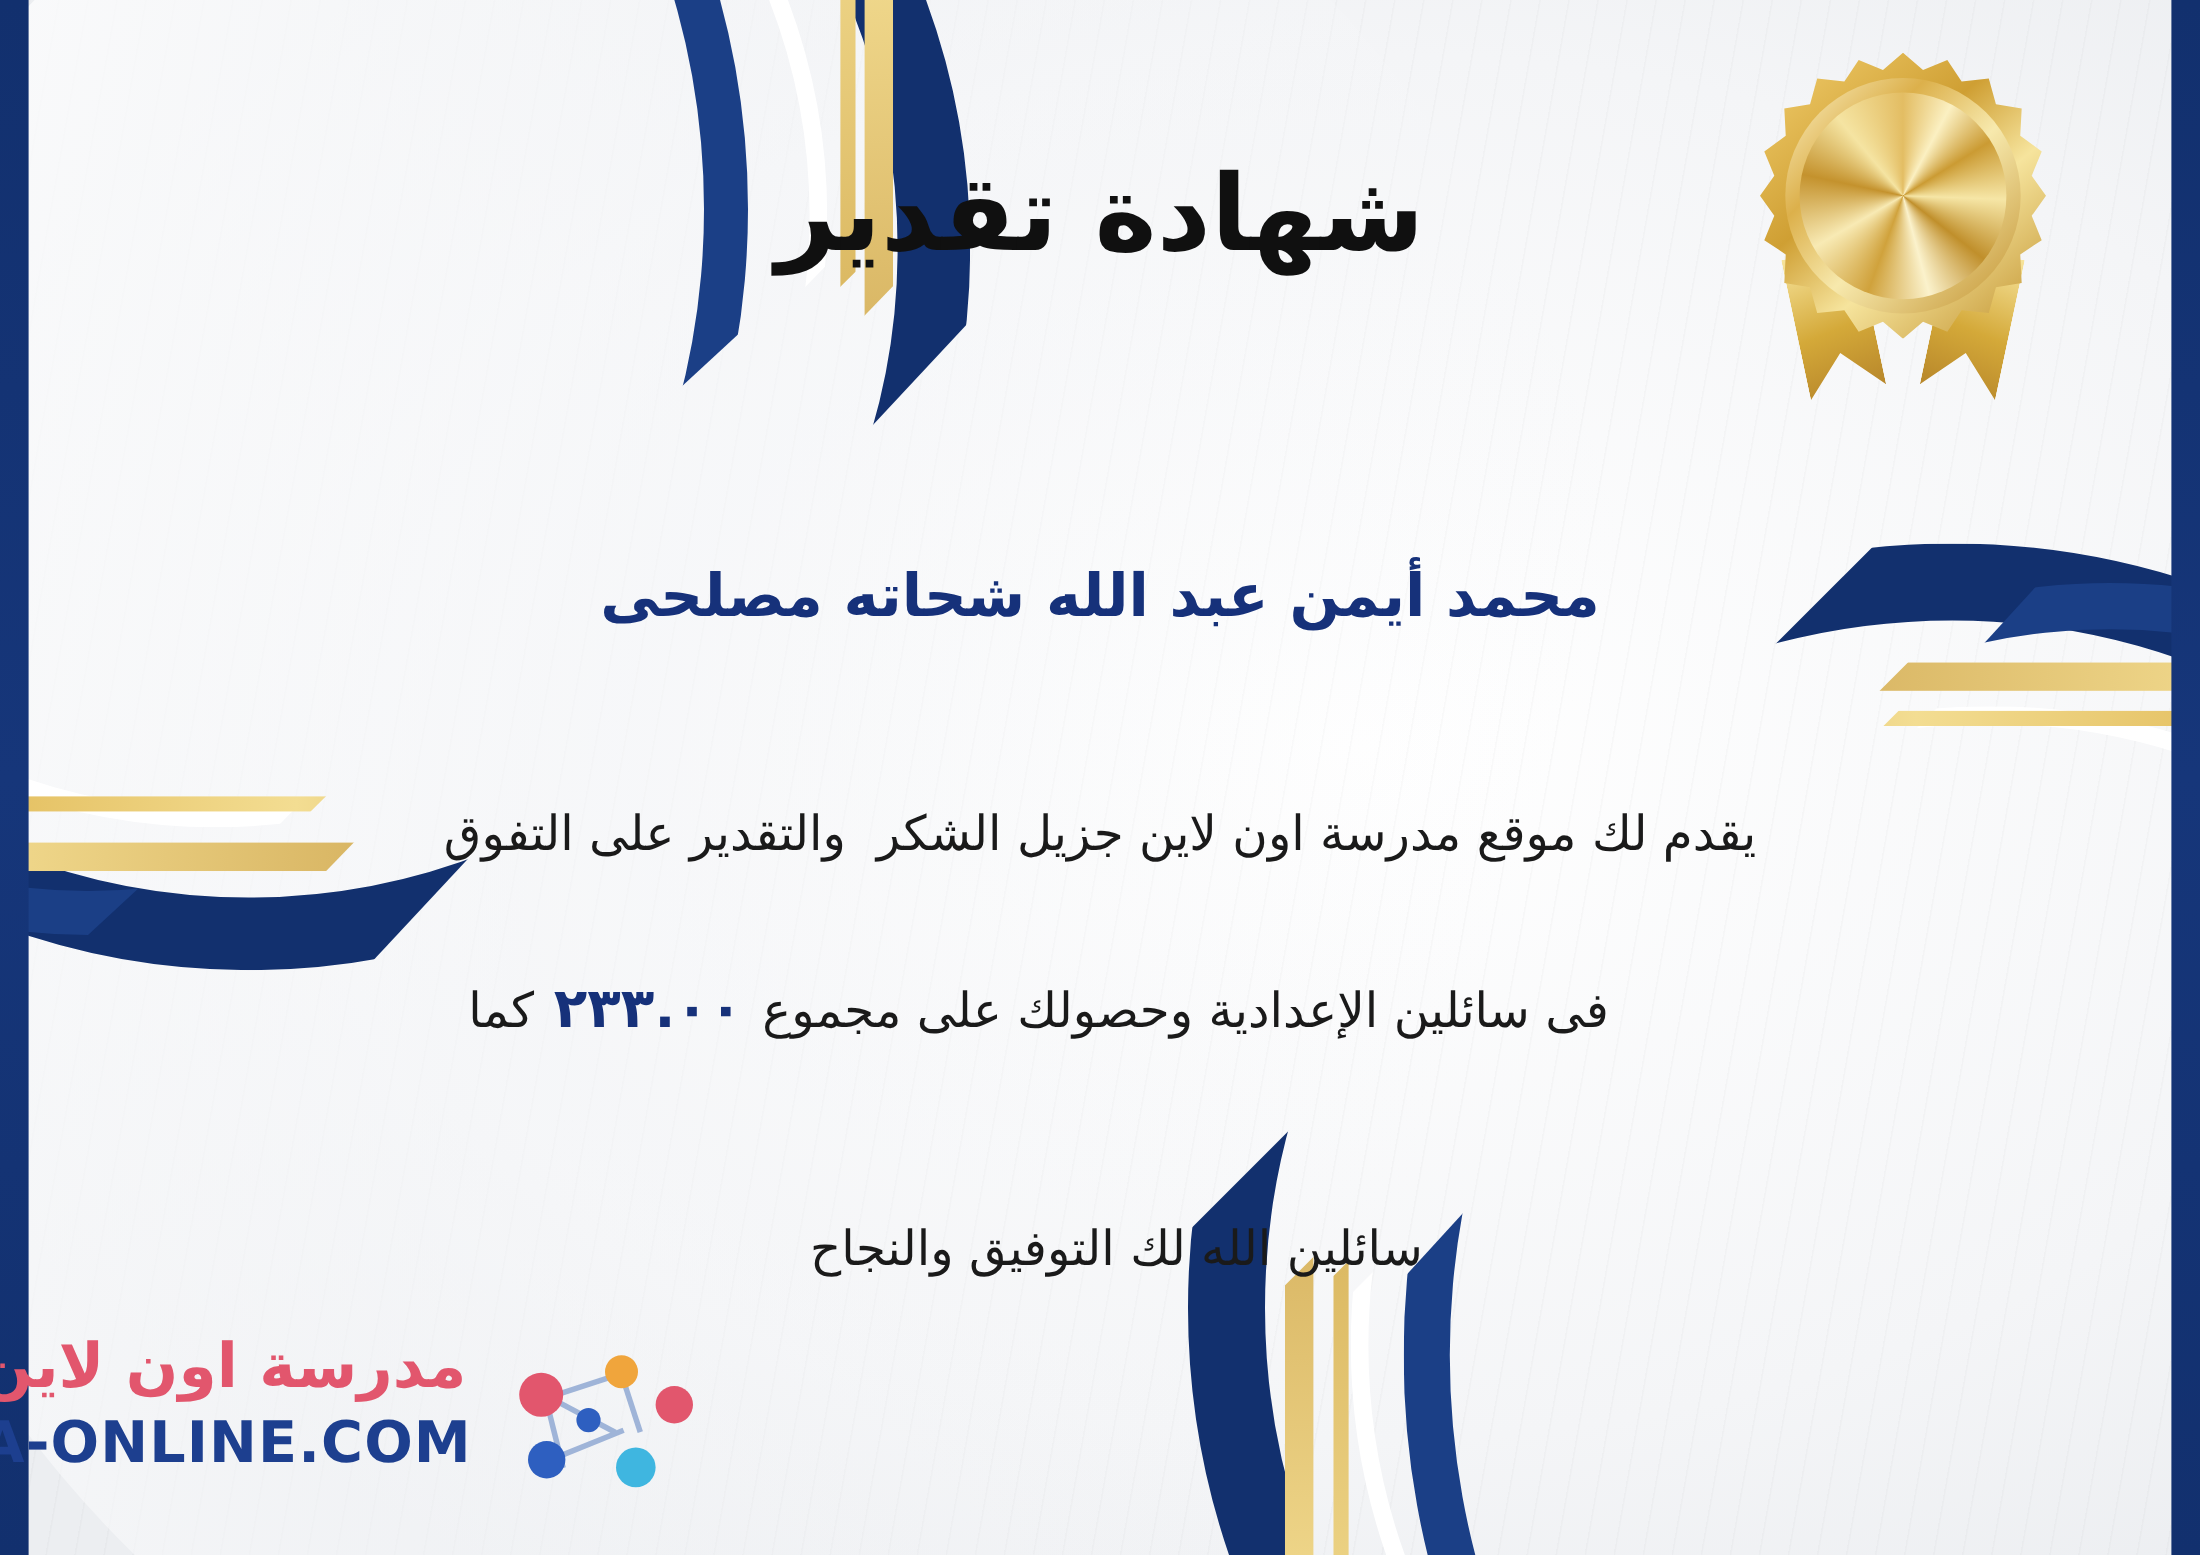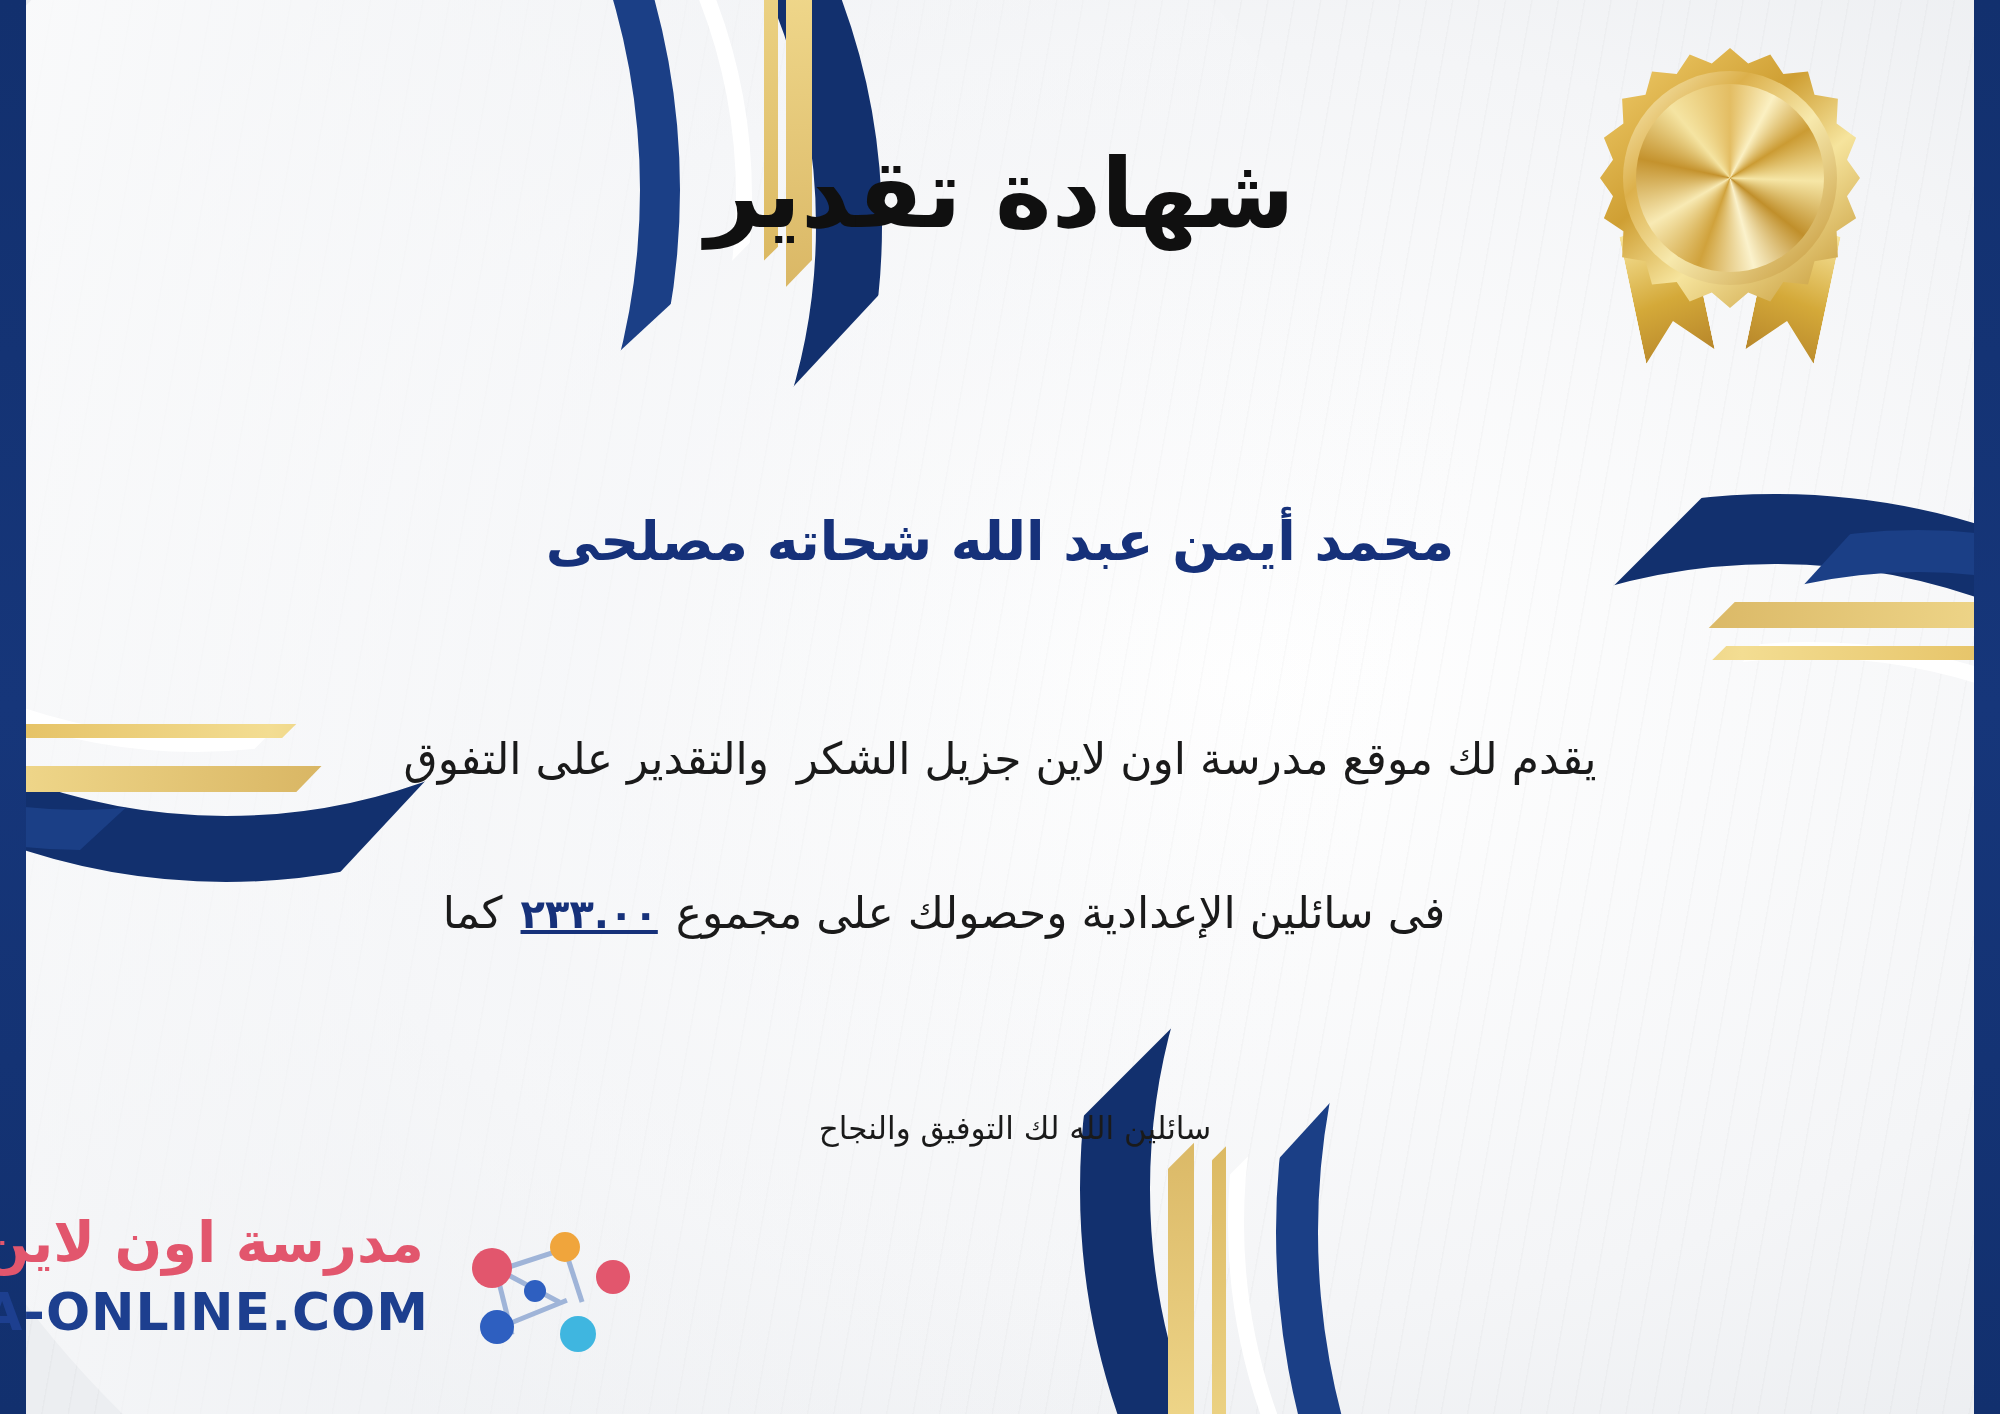--- a/index.html
+++ b/index.html
@@ -240,30 +240,29 @@
     direction: rtl;
     font-weight: 400;
   }
   .body-line {
     display: block;
     white-space: pre-wrap;
   }
   .grade-number {
     color: #16317a;
     font-weight: 700;
-    font-size: 40px;
+    font-size: 50px;
     padding: 0 18px;
-    text-decoration: underline;
   }
   .closing {
     position: absolute;
     top: 1110px;
     left: 0;
     right: 0;
-    font-size: 31px;
+    font-size: 44px;
     color: #1a1a1a;
     direction: rtl;
     padding-left: 30px;
   }
 
   
   .logo {
     position: absolute;
     left: 44px;
     bottom: 36px;

